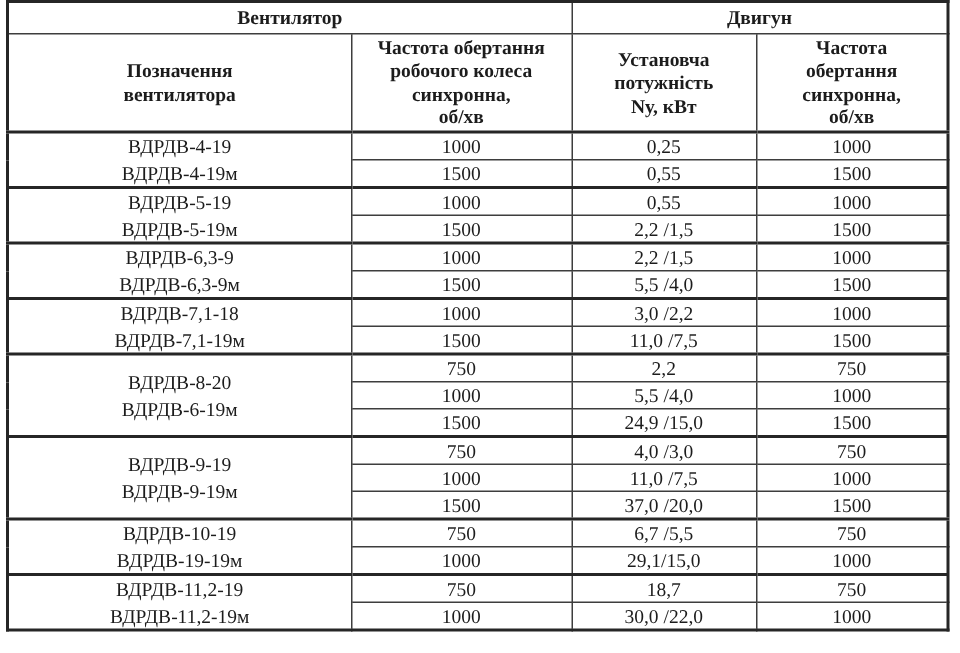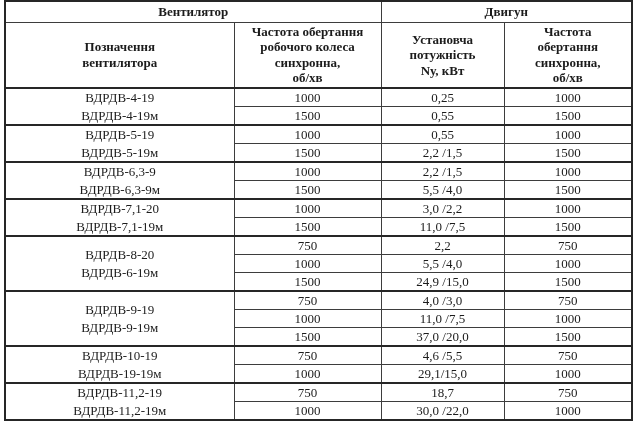--- a/index.html
+++ b/index.html
@@ -119,21 +119,21 @@
           <td>2,2 /1,5</td>
           <td>1000</td>
         </tr>
         <tr>
           <td>1500</td>
           <td>5,5 /4,0</td>
           <td>1500</td>
         </tr>
         <tr class="group-start">
           <td rowspan="2" class="name-cell">
-            <div>ВДРДВ-7,1-20</div>
+            <div>ВДРДВ-7,1-18</div>
             <div>ВДРДВ-7,1-19м</div>
           </td>
           <td>1000</td>
           <td>3,0 /2,2</td>
           <td>1000</td>
         </tr>
         <tr>
           <td>1500</td>
           <td>11,0 /7,5</td>
           <td>1500</td>
@@ -175,21 +175,21 @@
           <td>1500</td>
           <td>37,0 /20,0</td>
           <td>1500</td>
         </tr>
         <tr class="group-start">
           <td rowspan="2" class="name-cell">
             <div>ВДРДВ-10-19</div>
             <div>ВДРДВ-19-19м</div>
           </td>
           <td>750</td>
-          <td>4,6 /5,5</td>
+          <td>6,7 /5,5</td>
           <td>750</td>
         </tr>
         <tr>
           <td>1000</td>
           <td>29,1/15,0</td>
           <td>1000</td>
         </tr>
         <tr class="group-start">
           <td rowspan="2" class="name-cell">
             <div>ВДРДВ-11,2-19</div>

